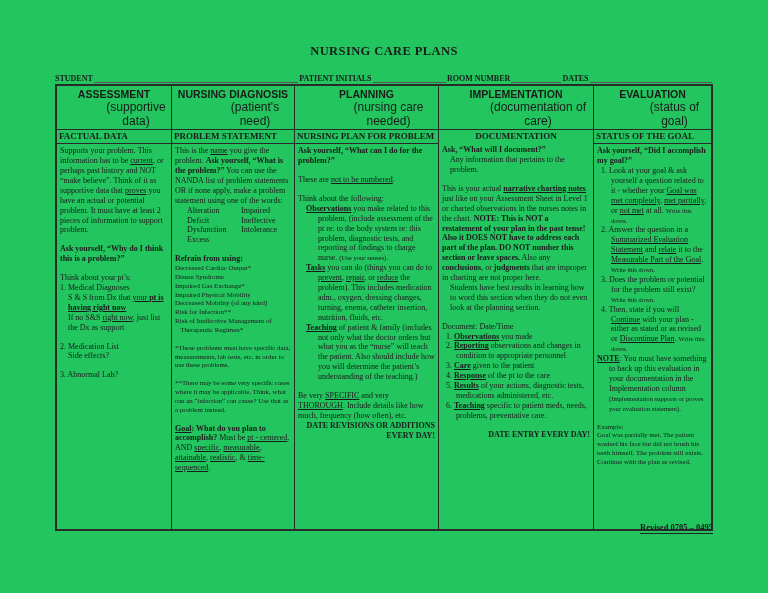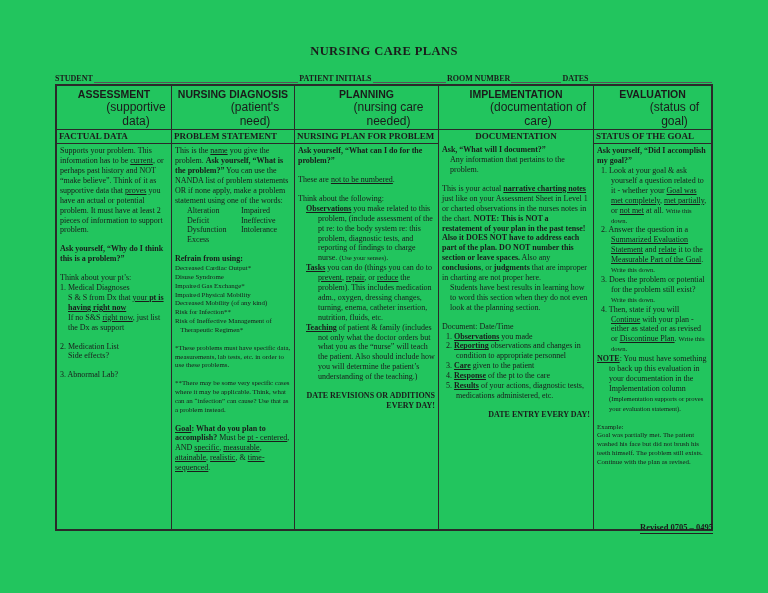--- a/index.html
+++ b/index.html
@@ -136,38 +136,40 @@
           <div class="colbody">
             <div class="bk b">Ask yourself, “What can I do for the problem?”</div>
             <div class="bk gap"></div>
             <div class="bk">These are <u>not to be numbered</u>.</div>
             <div class="bk gap"></div>
             <div class="bk">Think about the following:</div>
             <div class="bk hang2"><b><u>Observations</u></b> you make related to this problem, (include assessment of the pt re: to the body system re: this problem, diagnostic tests, and reporting of findings to charge nurse.  <span class="xs">(Use your senses)</span>.</div>
             <div class="bk hang2"><b><u>Tasks</u></b> you can do (things you can do to <u>prevent</u>, <u>repair</u>, or <u>reduce</u> the problem).  This includes medication adm., oxygen, dressing changes, turning, enema, catheter insertion, nutrition, fluids, etc.</div>
             <div class="bk hang2"><b><u>Teaching</u></b> of patient &amp; family (includes not only what the doctor orders but what you as the “nurse” will teach the patient.  Also should include how you will determine the patient’s understanding of the teaching.)</div>
             <div class="bk gap"></div>
+            <div class="bk">Be very <u>SPECIFIC</u> and very <u>THOROUGH</u>.  Include details like how much, frequency (how often), etc.</div>
             <div class="bk b ctr">DATE REVISIONS OR ADDITIONS EVERY DAY!</div>
           </div>
         </div>
         <div class="col w3">
           <div class="section ctr">DOCUMENTATION</div>
           <div class="colbody">
             <div class="bk b">Ask, “What will I document?”</div>
             <div class="bk ind1">Any information that pertains to the problem.</div>
             <div class="bk gap"></div>
             <div class="bk">This is your actual <b><u>narrative charting notes</u></b> just like on your Assessment Sheet in Level 1 or charted observations in the nurses notes in the chart.  <b>NOTE:  This is NOT a restatement of your plan in the past tense!  Also it DOES NOT have to address each part of the plan.  DO NOT number this section or leave spaces.</b>  Also any <b>conclusions</b>, or <b>judgments</b> that are improper in charting are not proper here.</div>
             <div class="bk ind1">Students have best results in learning how to word this section when they do not even look at the planning section.</div>
             <div class="bk gap"></div>
             <div class="bk">Document: Date/Time</div>
             <div class="bk num">1. <b><u>Observations</u></b> you made</div>
             <div class="bk num">2. <b><u>Reporting</u></b> observations and changes in condition to appropriate personnel</div>
             <div class="bk num">3. <b><u>Care</u></b> given to the patient</div>
             <div class="bk num">4. <b><u>Response</u></b> of the pt to the care</div>
             <div class="bk num">5. <b><u>Results</u></b> of your actions, diagnostic tests, medications administered, etc.</div>
+            <div class="bk num">6.  <b><u>Teaching</u></b> specific to patient meds, needs, problems, preventative care.</div>
             <div class="bk gap"></div>
             <div class="bk b ctr">DATE ENTRY EVERY DAY!</div>
           </div>
         </div>
         <div class="col w4">
           <div class="section rule">STATUS OF THE GOAL</div>
           <div class="colbody">
             <div class="bk b">Ask yourself, “Did I accomplish my goal?”</div>
             <div class="bk num">1.  Look at your goal &amp; ask yourself a question related to it  - whether your <u>Goal was met completely</u>, <u>met partially</u>, or <u>not met</u> at all.  <span class="xs">Write this down.</span></div>
             <div class="bk num">2.  Answer the question in a <u>Summarized Evaluation Statement</u> and <u>relate</u> it to the <u>Measurable Part of the Goal</u>.   <span class="xs">Write this down.</span></div>

